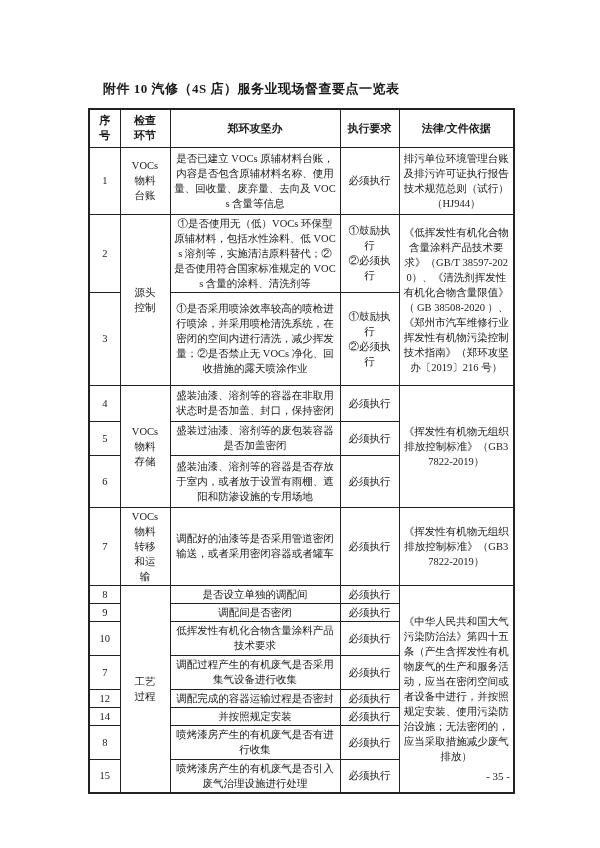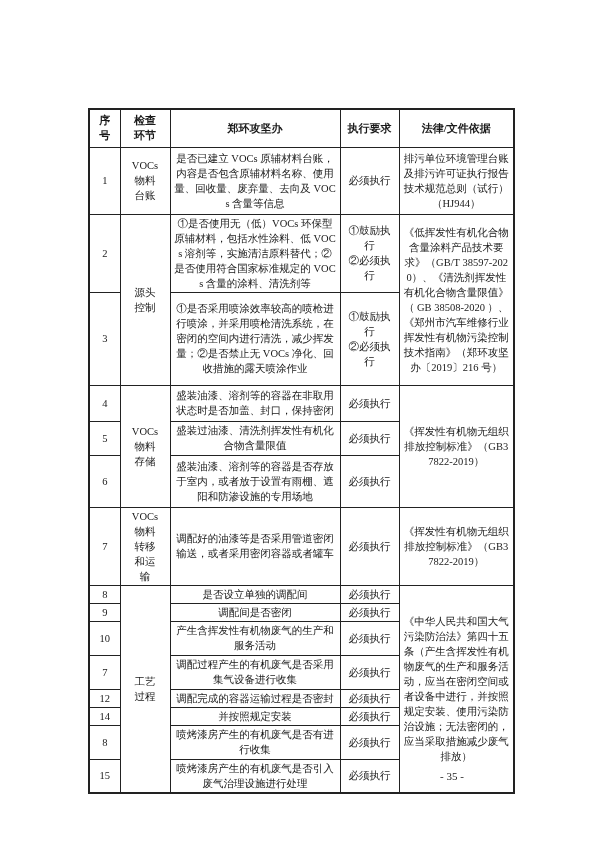--- a/index.html
+++ b/index.html
@@ -39,29 +39,30 @@
     word-break: break-all;
   }
   table.checklist th {
     font-weight: bold;
     font-size: 11px;
   }
   .page-number {
     position: absolute;
     top: 770px; left: 440px;
     width: 70px;
-    text-align: left;
+    text-align: right;
     font-size: 11px;
   }
 </style>
 </head>
 <body>
 
 <div class="page">
 
+  <div class="doc-title">附件 10 汽修（4S 店）服务业现场督查要点一览表</div>
 
   <table class="checklist">
     <colgroup>
       <col style="width:31px">
         <col style="width:50px">
         <col style="width:170px">
         <col style="width:59px">
         <col style="width:115px">
     </colgroup>
     <tbody>
@@ -102,21 +103,21 @@
       <td>4</td>
       <td rowspan="3">VOCs
 物料
 存储</td>
       <td>盛装油漆、溶剂等的容器在非取用状态时是否加盖、封口，保持密闭</td>
       <td>必须执行</td>
       <td rowspan="3">《挥发性有机物无组织排放控制标准》（GB37822-2019）</td>
     </tr>
     <tr style="height:34px">
       <td>5</td>
-      <td>盛装过油漆、清洗剂挥发性有机化合物含量限值</td>
+      <td>盛装过油漆、溶剂等的废包装容器是否加盖密闭</td>
       <td>必须执行</td>
     </tr>
     <tr style="height:52px">
       <td>6</td>
       <td>盛装油漆、溶剂等的容器是否存放于室内，或者放于设置有雨棚、遮阳和防渗设施的专用场地</td>
       <td>必须执行</td>
     </tr>
     <tr style="height:68px">
       <td>7</td>
       <td>VOCs
@@ -136,21 +137,21 @@
       <td>必须执行</td>
       <td rowspan="8">《中华人民共和国大气污染防治法》第四十五条（产生含挥发性有机物废气的生产和服务活动，应当在密闭空间或者设备中进行，并按照规定安装、使用污染防治设施；无法密闭的，应当采取措施减少废气排放）</td>
     </tr>
     <tr style="height:17px">
       <td>9</td>
       <td>调配间是否密闭</td>
       <td>必须执行</td>
     </tr>
     <tr style="height:34px">
       <td>10</td>
-      <td>产生含挥发性有机物废气的生产和服务活动</td>
+      <td>低挥发性有机化合物含量涂料产品技术要求</td>
       <td>必须执行</td>
     </tr>
     <tr style="height:34px">
       <td>7</td>
       <td>调配过程产生的有机废气是否采用集气设备进行收集</td>
       <td>必须执行</td>
     </tr>
     <tr style="height:17px">
       <td>12</td>
       <td>调配完成的容器运输过程是否密封</td>

